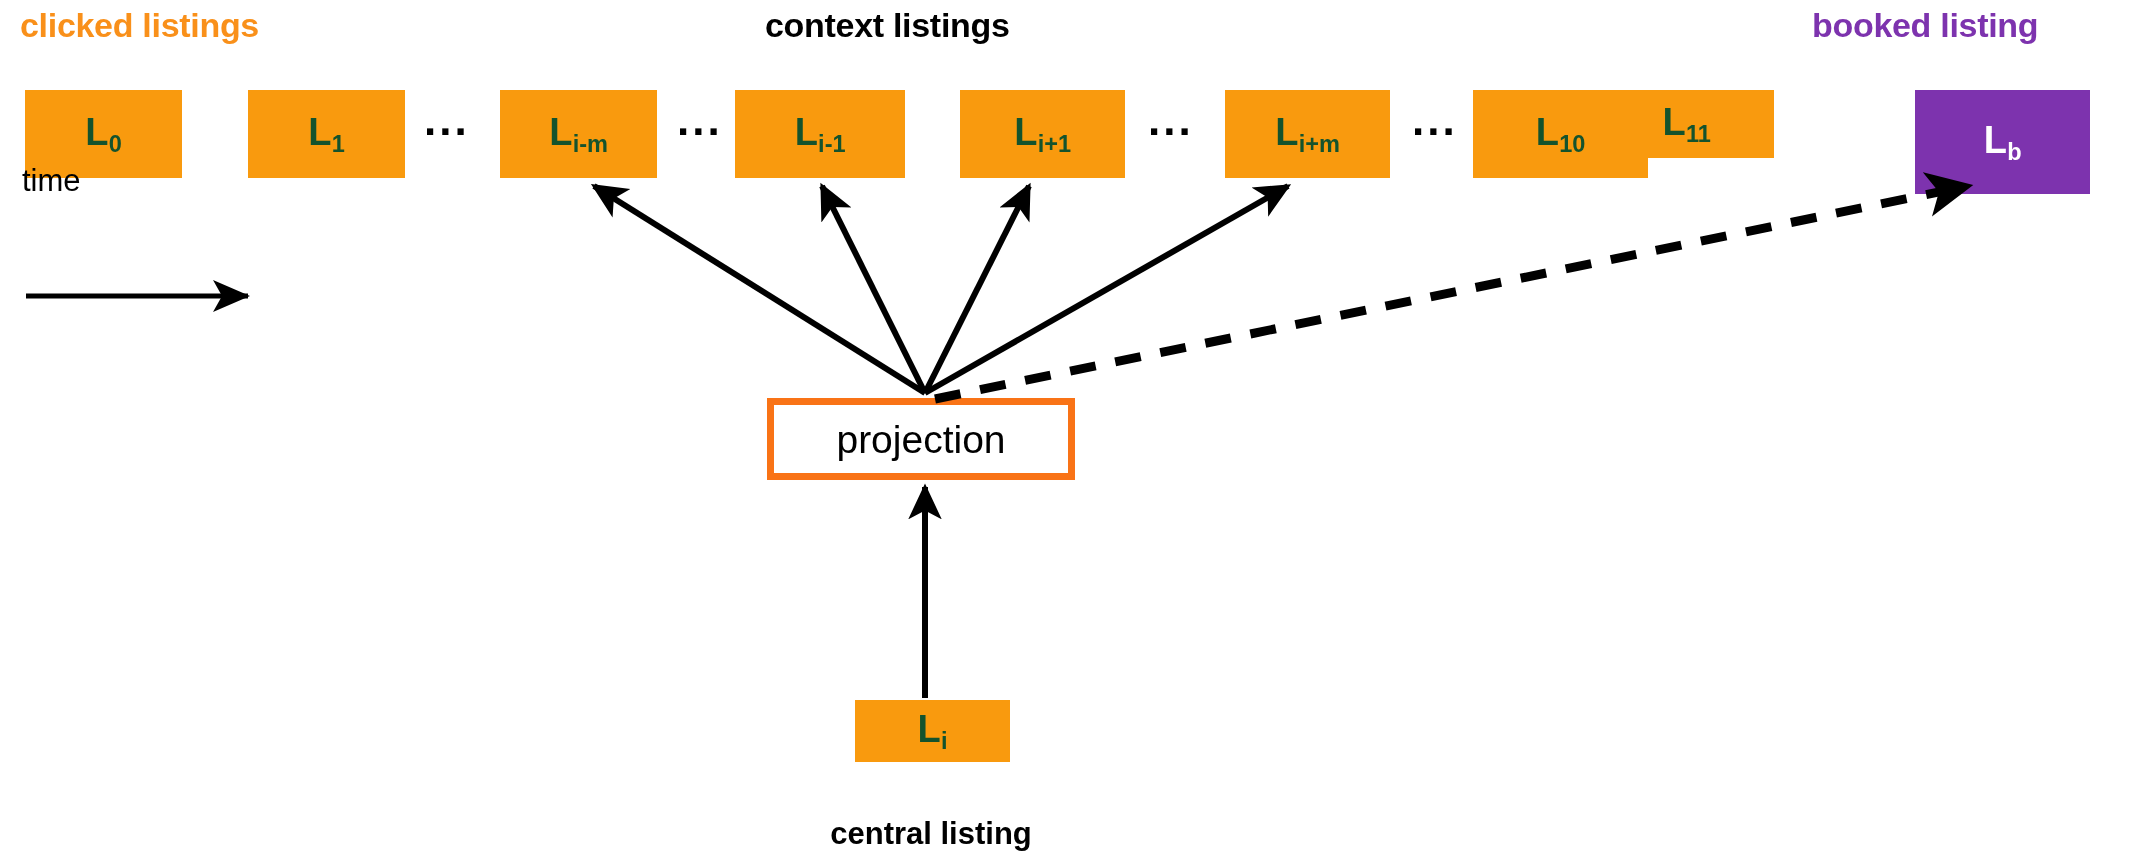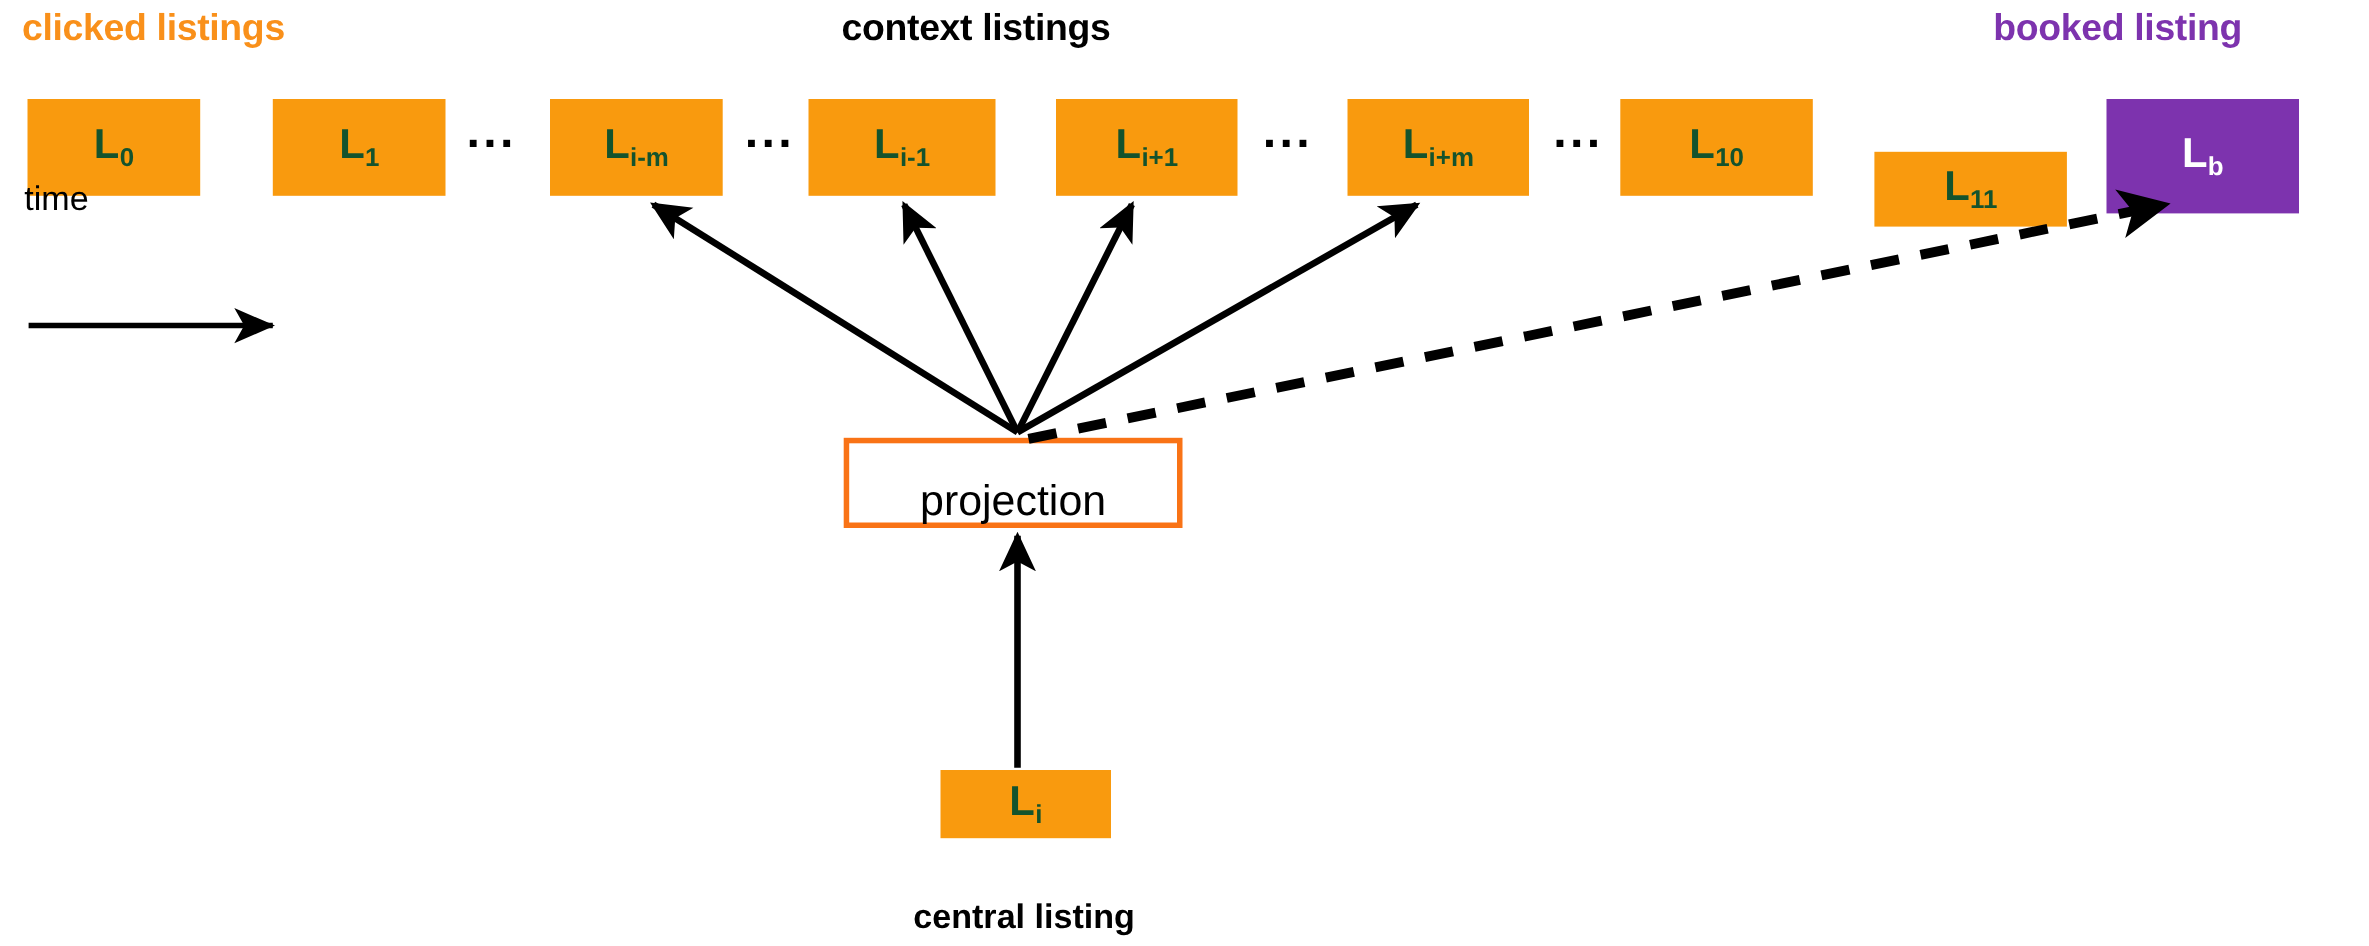--- a/index.html
+++ b/index.html
@@ -77,24 +77,24 @@
     line-height: 1;
   }
 
   #projection-box {
     position: absolute;
     left: 767px;
     top: 398px;
     width: 308px;
     height: 82px;
     background: #ffffff;
-    border: 5px solid #f97316;
+    border: 7px solid #f97316;
     box-sizing: border-box;
     display: flex;
-    align-items: flex-end;
+    align-items: center;
     justify-content: center;
   }
   #projection-label {
     font-size: 39px;
     color: #000000;
     line-height: 1;
     white-space: nowrap;
   }
 
   #central-caption {
@@ -156,21 +156,21 @@
   <div class="listing-box orange" style="left:1225px; top:90px; width:165px; height:88px;">
     <span class="lbl"><span>L</span><sub>i+m</sub></span>
   </div>
 
   <div class="ellipsis" style="left:1412px; top:98px;">...</div>
 
   <div class="listing-box orange" style="left:1473px; top:90px; width:175px; height:88px;">
     <span class="lbl"><span>L</span><sub>10</sub></span>
   </div>
 
-  <div class="listing-box orange" style="left:1704px; top:90px; width:175px; height:68px;margin-top:48px;">
+  <div class="listing-box orange" style="left:1599px; top:90px; width:175px; height:68px;">
     <span class="lbl"><span>L</span><sub>11</sub></span>
   </div>
 
   <div class="listing-box purple" style="left:1915px; top:90px; width:175px; height:104px;">
     <span class="lbl"><span>L</span><sub>b</sub></span>
   </div>
 
   <div id="time-label">time</div>
 
   <div id="projection-box">

